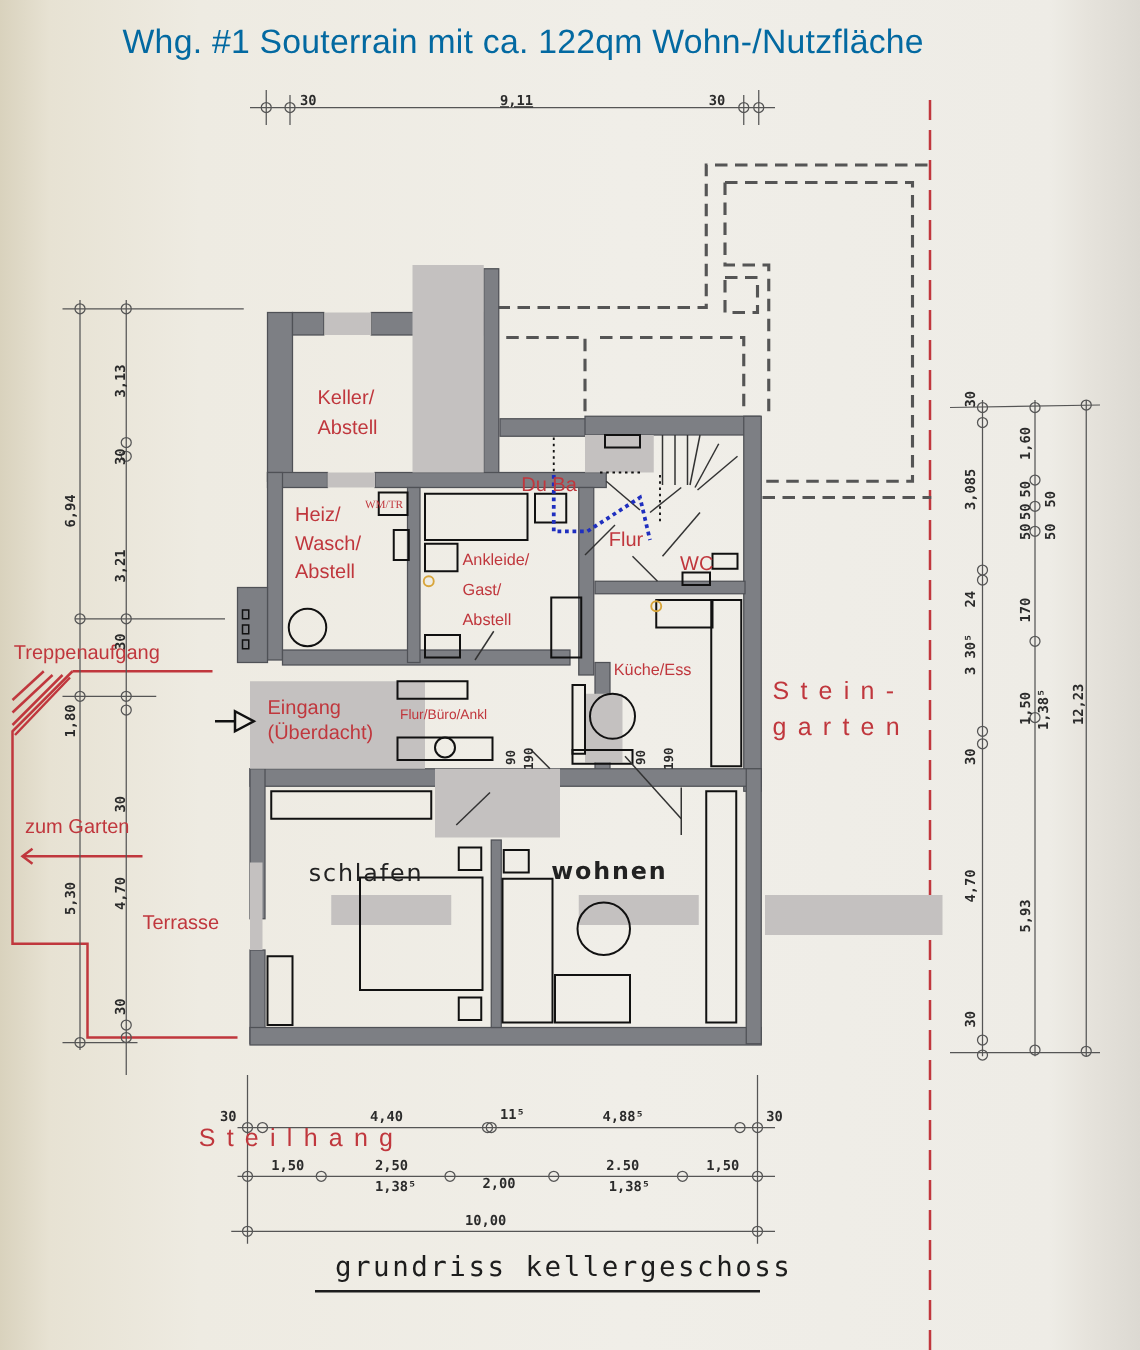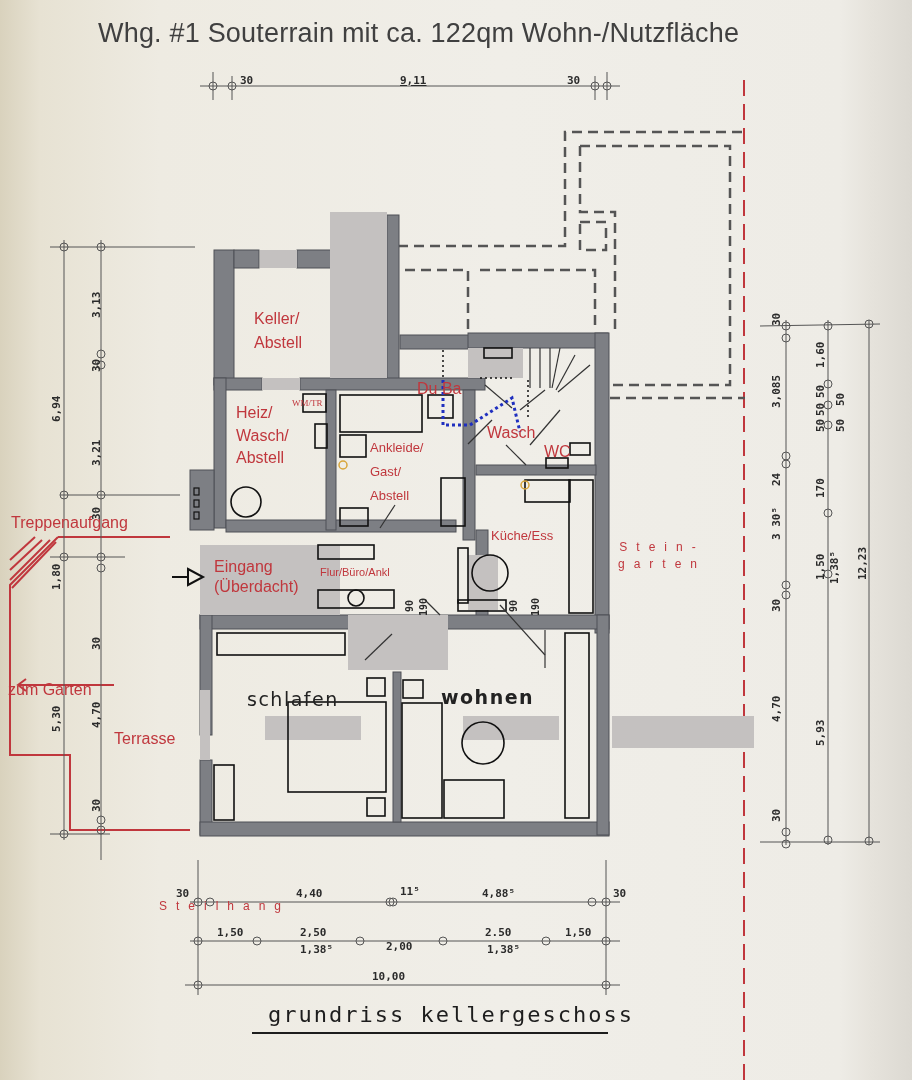--- a/index.html
+++ b/index.html
@@ -1,23 +1,23 @@
 <!DOCTYPE html>
 <html><head>
 <meta charset="utf-8">
 <style>
   html,body{margin:0;padding:0;}
   body{width:912px;height:1080px;overflow:hidden;background:#e9e6dc;font-family:"Liberation Sans",sans-serif;position:relative;}
   .paper{position:absolute;left:0;top:0;width:912px;height:1080px;
     background:linear-gradient(90deg,#d9d2bd 0px,#e7e2d3 40px,#eeebe2 160px,#f0eee8 500px,#eeece6 840px,#e6e3dc 870px,#dcd9d2 912px);}
-  .title{position:absolute;left:98px;top:18px;font-size:27px;color:#404040;letter-spacing:0.2px;white-space:nowrap;}
+  .title{position:absolute;left:98px;top:18px;font-size:27px;color:#0369a1;letter-spacing:0.2px;white-space:nowrap;}
   .lbl{position:absolute;color:#c0373d;font-size:16px;white-space:nowrap;line-height:1.1;}
   .lbl.sm{font-size:13px;}
   .lbl.xs{font-size:9px;}
-  .spaced{letter-spacing:9px;font-size:12px;text-align:center;}
+  .spaced{letter-spacing:9px;font-size:20px;}
   .dim{position:absolute;font-family:"DejaVu Sans Mono",monospace;font-size:11px;font-weight:bold;color:#2b2b2b;white-space:nowrap;}
   .dim.v{transform:rotate(-90deg);transform-origin:left top;}
   .hand{position:absolute;font-family:"DejaVu Sans",sans-serif;font-size:19px;color:#222;letter-spacing:1.5px;white-space:nowrap;}
   .caption{position:absolute;left:268px;top:1002px;font-family:"DejaVu Sans Mono",monospace;font-size:22px;color:#1d1d1d;letter-spacing:2px;white-space:nowrap;}
   .underline{position:absolute;left:252px;top:1032px;width:356px;height:2px;background:#1d1d1d;}
   svg{position:absolute;left:0;top:0;}
 </style>
 </head>
 <body>
 
@@ -256,33 +256,33 @@
   <div>Heiz/</div>
   <div>Wasch/</div>
   <div>Abstell</div>
 </div>
 <div class="lbl xs" style="left:292px;top:399px;font-family:Liberation Serif, serif;">WM/TR</div>
 <div class="lbl sm" style="left:370px;top:436px;line-height:1.85;">
   <div>Ankleide/</div>
   <div>Gast/</div>
   <div>Abstell</div>
 </div>
-<div class="lbl" style="left:487px;top:424px;">Wasch</div>
+<div class="lbl" style="left:487px;top:424px;">Flur</div>
 <div class="lbl" style="left:544px;top:443px;">WC</div>
 <div class="lbl sm" style="left:491px;top:529px;text-align:center;">Küche/Ess</div>
 <div class="lbl" style="left:214px;top:557px;line-height:1.25;">
   <div>Eingang</div>
   <div>(Überdacht)</div>
 </div>
 <div class="lbl sm" style="left:320px;top:566px;font-size:11px;">Flur/Büro/Ankl</div>
 <div class="hand" style="left:247px;top:688px;">schlafen</div>
 <div class="hand" style="left:441px;top:686px;font-weight:bold;">wohnen</div>
 
 <div class="lbl" style="left:11px;top:514px;">Treppenaufgang</div>
-<div class="lbl" style="left:8px;top:653px;margin-top:28px;">zum Garten</div>
+<div class="lbl" style="left:20px;top:653px;">zum Garten</div>
 <div class="lbl" style="left:114px;top:730px;">Terrasse</div>
 <div class="lbl spaced" style="left:618px;top:539px;line-height:1.45;">
   <div>Stein-</div>
   <div>garten</div>
 </div>
 <div class="lbl spaced" style="left:159px;top:863px;margin-top:37px;">Steilhang</div>
 
 <div class="dim" style="left:240px;top:74px;">30</div>
 <div class="dim" style="left:400px;top:74px;text-decoration:underline;">9,11</div>
 <div class="dim" style="left:567px;top:74px;">30</div>

